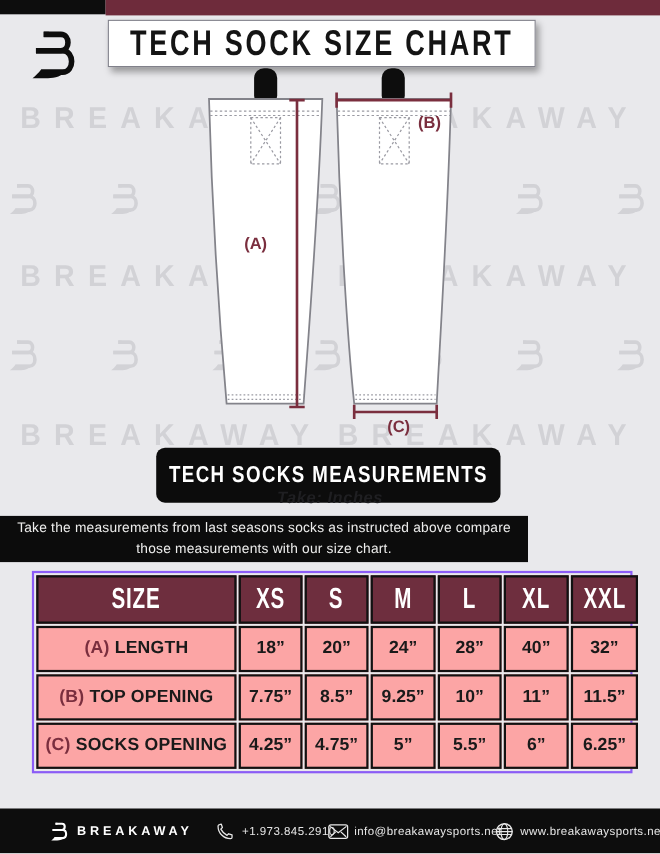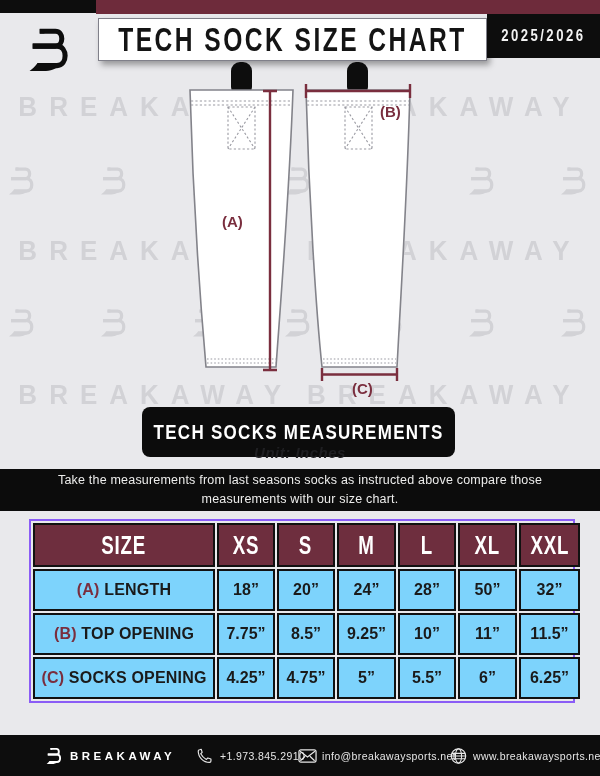--- a/index.html
+++ b/index.html
@@ -33,32 +33,32 @@
   .socks{position:absolute;left:0;top:60px;width:600px;height:330px;}
   .m-label{position:absolute;font-size:15px;font-weight:700;color:#7a2e3e;}
 
   
   .badge{position:absolute;left:142px;top:407px;width:313px;height:50px;background:#0c0c0c;
          border-radius:8px;display:flex;align-items:center;justify-content:center;}
   .badge-text{font-size:20px;font-weight:700;color:#ffffff;letter-spacing:1.5px;white-space:nowrap;
               display:inline-block;transform:scale(0.85,1.05);}
   .unit{position:absolute;left:0;top:444px;width:600px;text-align:center;
         font-size:15px;font-style:italic;font-weight:700;color:#1f1f22;letter-spacing:0.5px;}
-  .instruction{position:absolute;left:0;top:469px;width:600px;height:42px;background:#0c0c0c;
+  .instruction{position:absolute;left:0;top:469px;width:480px;height:42px;background:#0c0c0c;
                display:flex;align-items:center;justify-content:center;}
   .instruction span{display:block;width:560px;text-align:center;font-size:12.5px;line-height:1.55;
                     color:#ededec;letter-spacing:0.2px;}
 
   
   .table-wrap{position:absolute;left:29px;top:519px;width:542px;border:2px solid #8b5cf6;}
   table.size{width:100%;border-collapse:separate;border-spacing:2.5px;table-layout:fixed;}
   table.size th,table.size td{border:2.5px solid #111;box-sizing:border-box;text-align:center;
                               vertical-align:middle;padding:0;}
   table.size th{background:#6e2e3e;height:44px;}
-  table.size td{background:#7dd3fc;height:42px;font-size:16px;font-weight:700;color:#1a1a1a;}
+  table.size td{background:#fca5a5;height:42px;font-size:16px;font-weight:700;color:#1a1a1a;}
   .th-text{font-size:24px;font-weight:700;color:#ffffff;letter-spacing:1px;white-space:nowrap;
            display:inline-block;transform:scale(0.78,1.1);}
   td.rowlabel{font-size:14px;font-weight:700;color:#141414;letter-spacing:0.2px;}
   .prefix{color:#7a2e3e;}
 
   
   .footer{position:absolute;left:0;top:735px;width:600px;height:41px;background:#0d0d0d;}
   .footer .f-abs{position:absolute;top:50%;transform:translateY(-50%);}
   .brand-text{font-size:11.5px;font-weight:700;color:#ffffff;letter-spacing:3.5px;}
   .contact-text{font-size:10.5px;color:#e6e6e6;letter-spacing:0.4px;}
@@ -83,23 +83,20 @@
 
   <div class="strip-black"></div>
   <div class="strip-maroon"></div>
   <svg class="logo-top" viewBox="0 0 64 66">
     <g stroke="#0d0d0d" fill="#0d0d0d">
         <use href="#blogo"></use>
       </g>
   </svg>
   <div class="title-bar">
     <span class="title-text">TECH SOCK SIZE CHART</span>
-  </div>
-  <div class="season-box">
-    <span class="season-text">2025/2026</span>
   </div>
 
   <div class="watermark">
     <div class="wm-text" style="top:92px">
       <span>BREAKAWAY</span><span class="wm-gap"></span><span>BREAKAWAY</span>
     </div>
     <div class="wm-logos" style="top:163px">
       <svg viewBox="0 0 64 66">
           <g stroke="#d2d2d6" fill="#d2d2d6">
             <use href="#blogo"></use>
@@ -200,21 +197,21 @@
     <path d="M306,24 V38 M306,31 H410 M410,24 V38" fill="none" stroke="#7a2e3e" stroke-width="2.4"></path>
     <path d="M322,308 V321 M322,314.5 H397 M397,308 V321" fill="none" stroke="#7a2e3e" stroke-width="2.4"></path>
   </svg>
   <div class="m-label" style="left:222px;top:213px">(A)</div>
   <div class="m-label" style="left:380px;top:103px">(B)</div>
   <div class="m-label" style="left:352px;top:380px">(C)</div>
 
   <div class="badge">
     <span class="badge-text">TECH SOCKS MEASUREMENTS</span>
   </div>
-  <div class="unit">Unit: Inches</div>
+  <div class="unit">Take: Inches</div>
   <div class="instruction">
     <span>Take the measurements from last seasons socks as instructed above compare those measurements  with our size chart.</span>
   </div>
 
   <div class="table-wrap">
     <table class="size">
       <colgroup>
         <col style="width:182px">
           <col style="width:58px">
           <col style="width:58px">
@@ -234,21 +231,21 @@
           <th><span class="th-text">XXL</span></th>
         </tr>
       </thead>
       <tbody>
         <tr>
           <td class="rowlabel"><span class="prefix">(A)</span> <span>LENGTH</span></td>
           <td>18”</td>
           <td>20”</td>
           <td>24”</td>
           <td>28”</td>
-          <td>50”</td>
+          <td>40”</td>
           <td>32”</td>
         </tr>
         <tr>
           <td class="rowlabel"><span class="prefix">(B)</span> <span>TOP OPENING</span></td>
           <td>7.75”</td>
           <td>8.5”</td>
           <td>9.25”</td>
           <td>10”</td>
           <td>11”</td>
           <td>11.5”</td>

